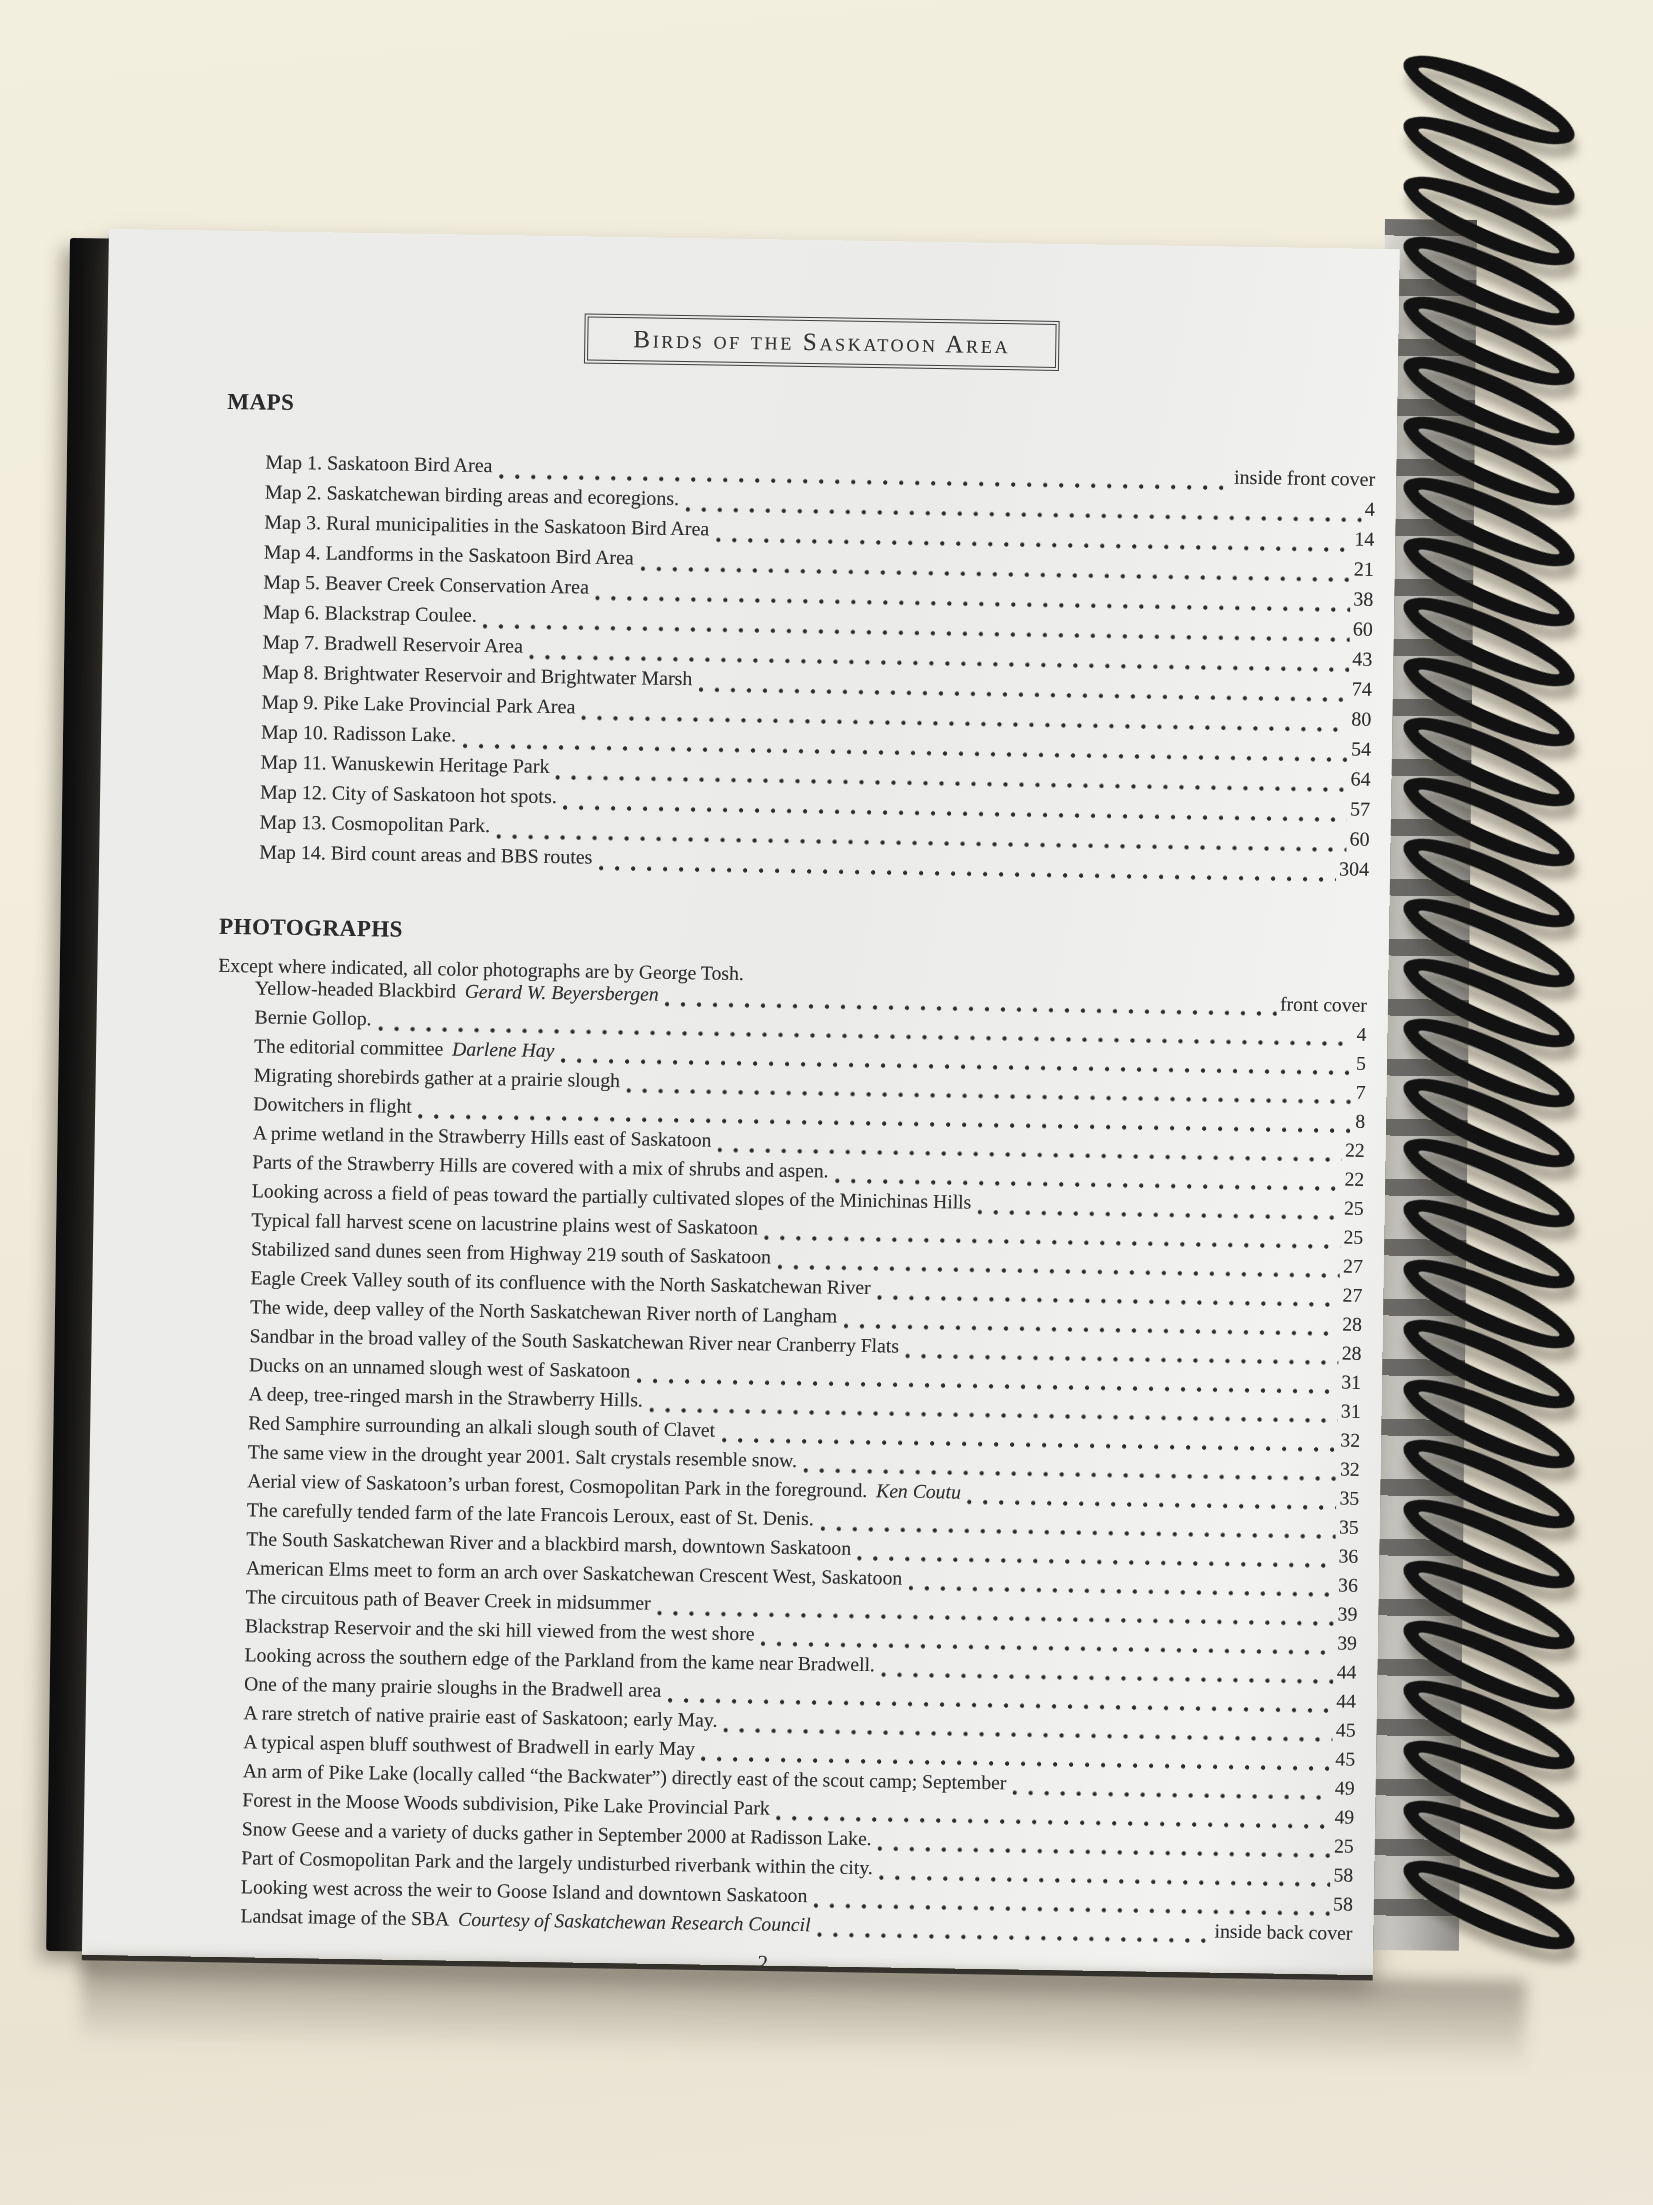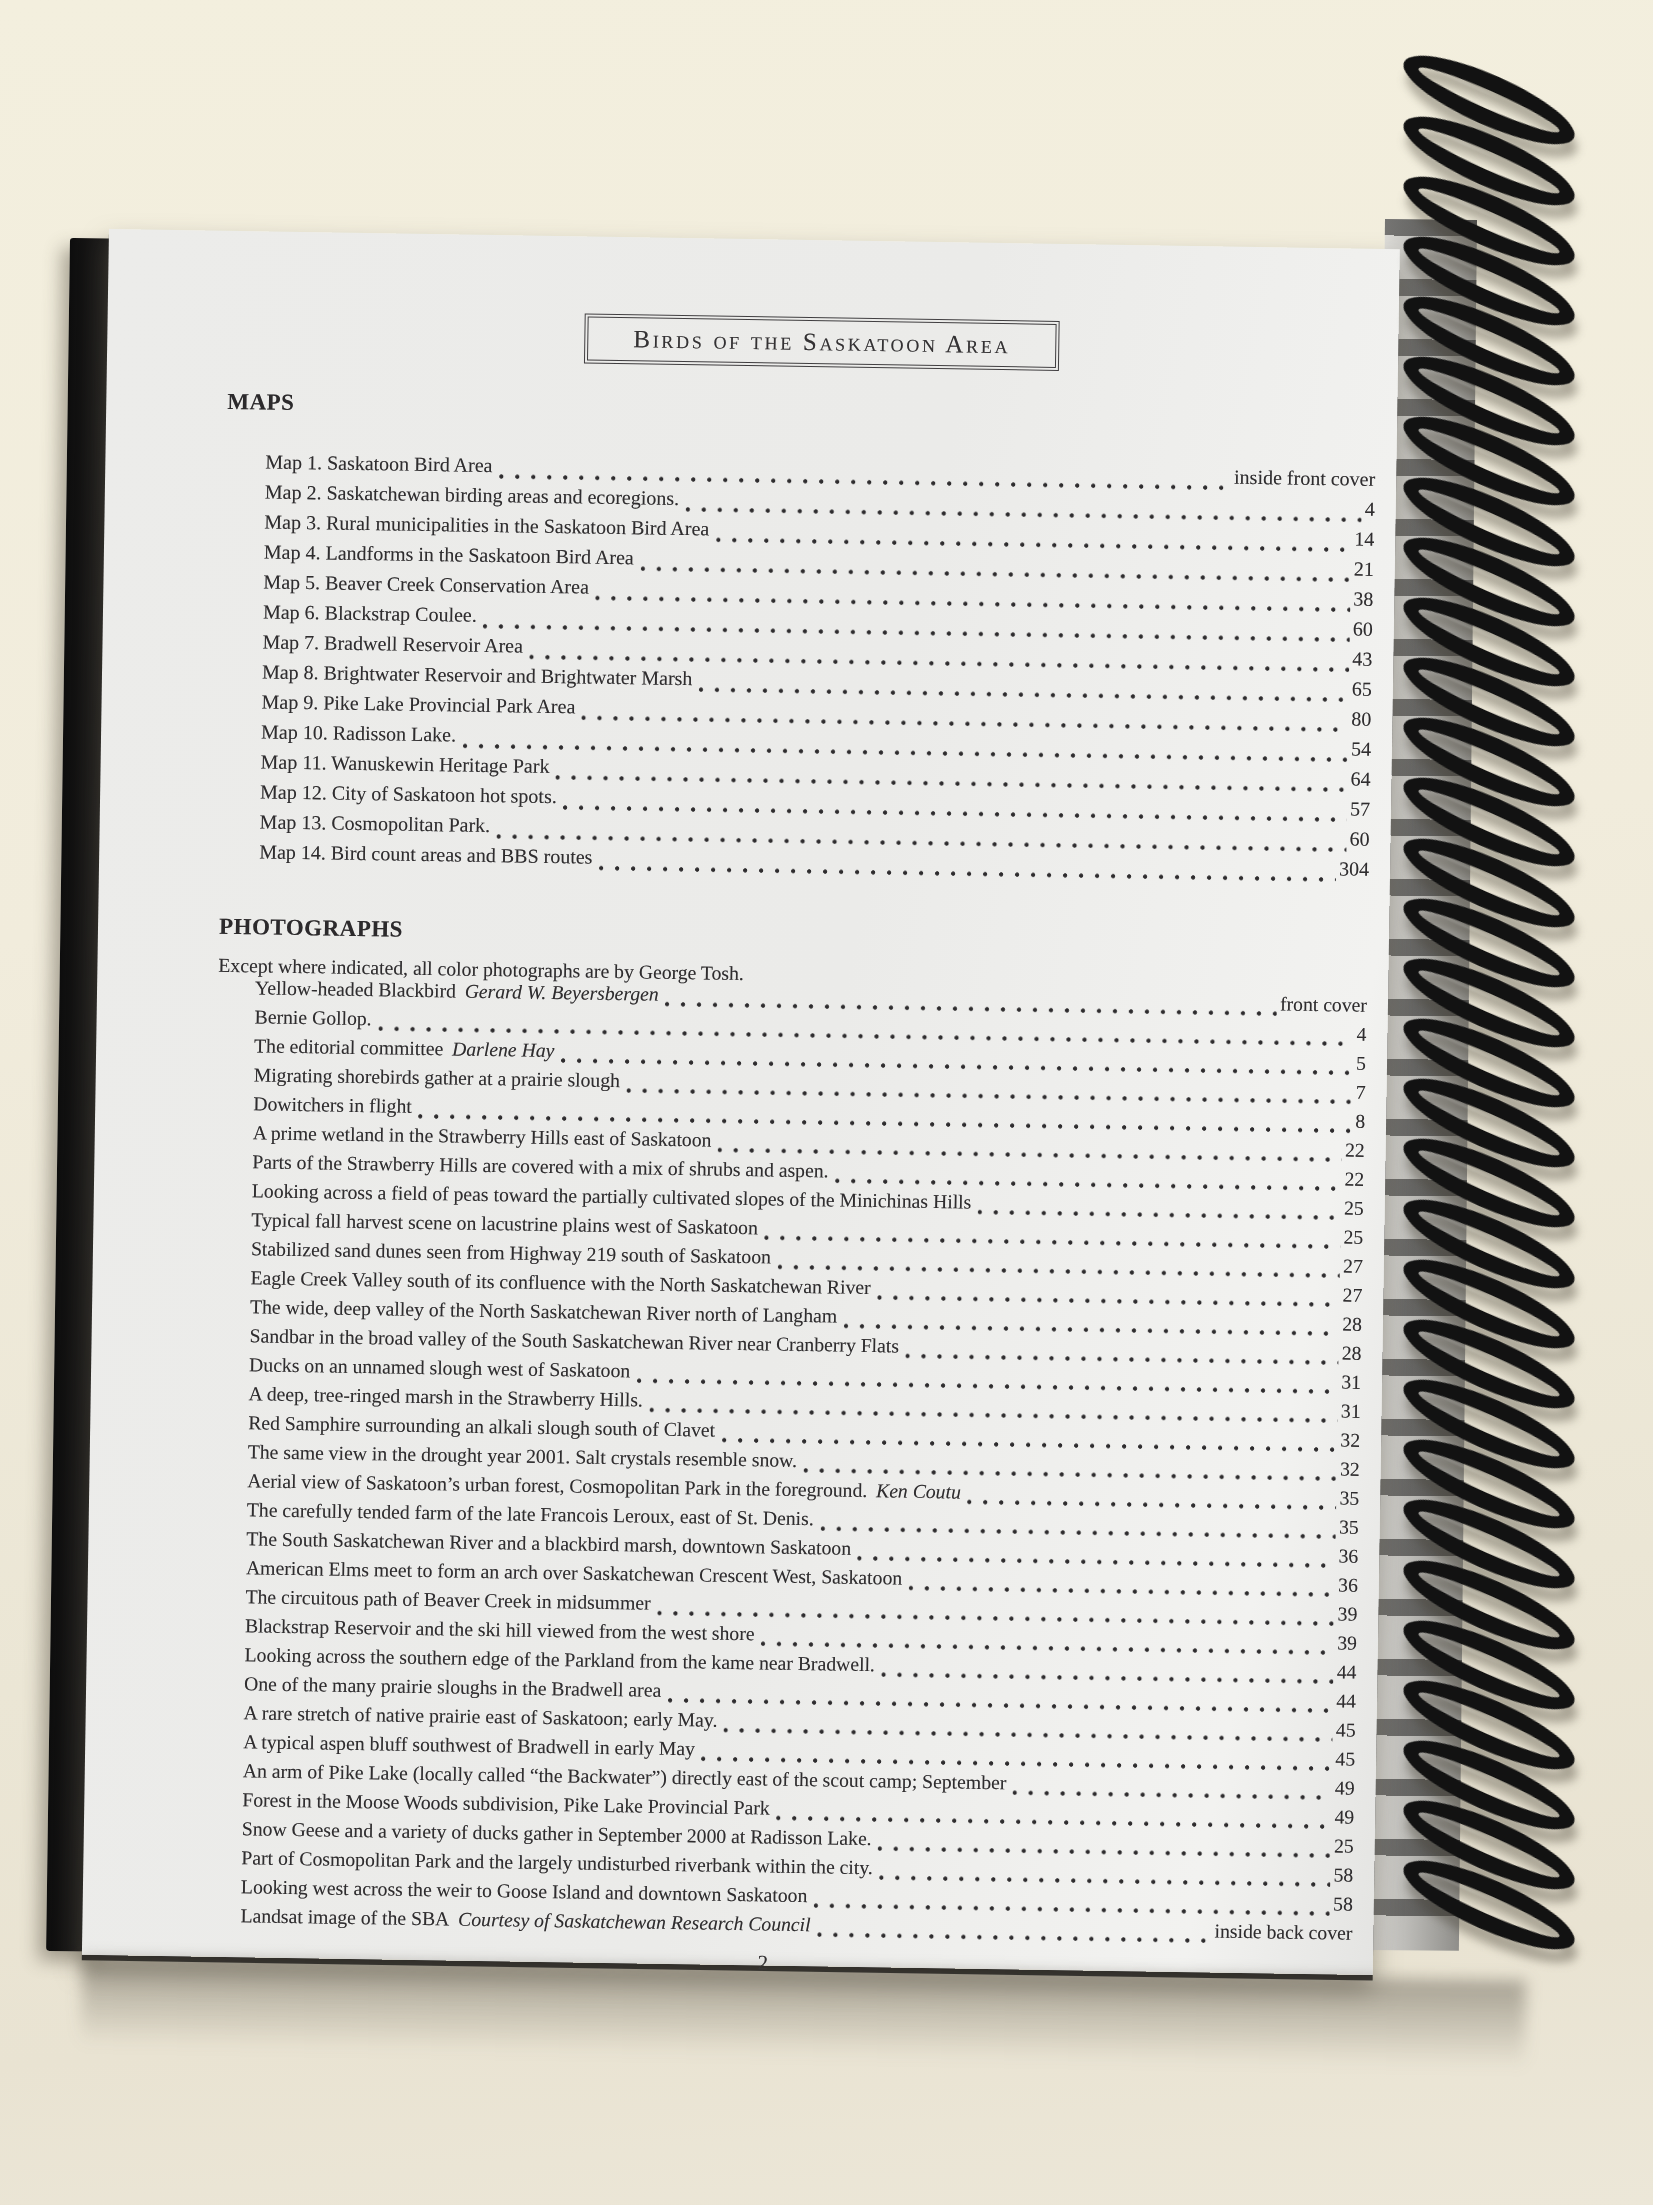--- a/index.html
+++ b/index.html
@@ -134,21 +134,21 @@
           <span class="pg">60</span>
         </div>
         <div class="row">
           <span>Map 7. Bradwell Reservoir Area</span>
           <span class="leader"></span>
           <span class="pg">43</span>
         </div>
         <div class="row">
           <span>Map 8. Brightwater Reservoir and Brightwater Marsh</span>
           <span class="leader"></span>
-          <span class="pg">65</span>
+          <span class="pg">74</span>
         </div>
         <div class="row">
           <span>Map 9. Pike Lake Provincial Park Area</span>
           <span class="leader"></span>
           <span class="pg">80</span>
         </div>
         <div class="row">
           <span>Map 10. Radisson Lake.</span>
           <span class="leader"></span>
           <span class="pg">54</span>

